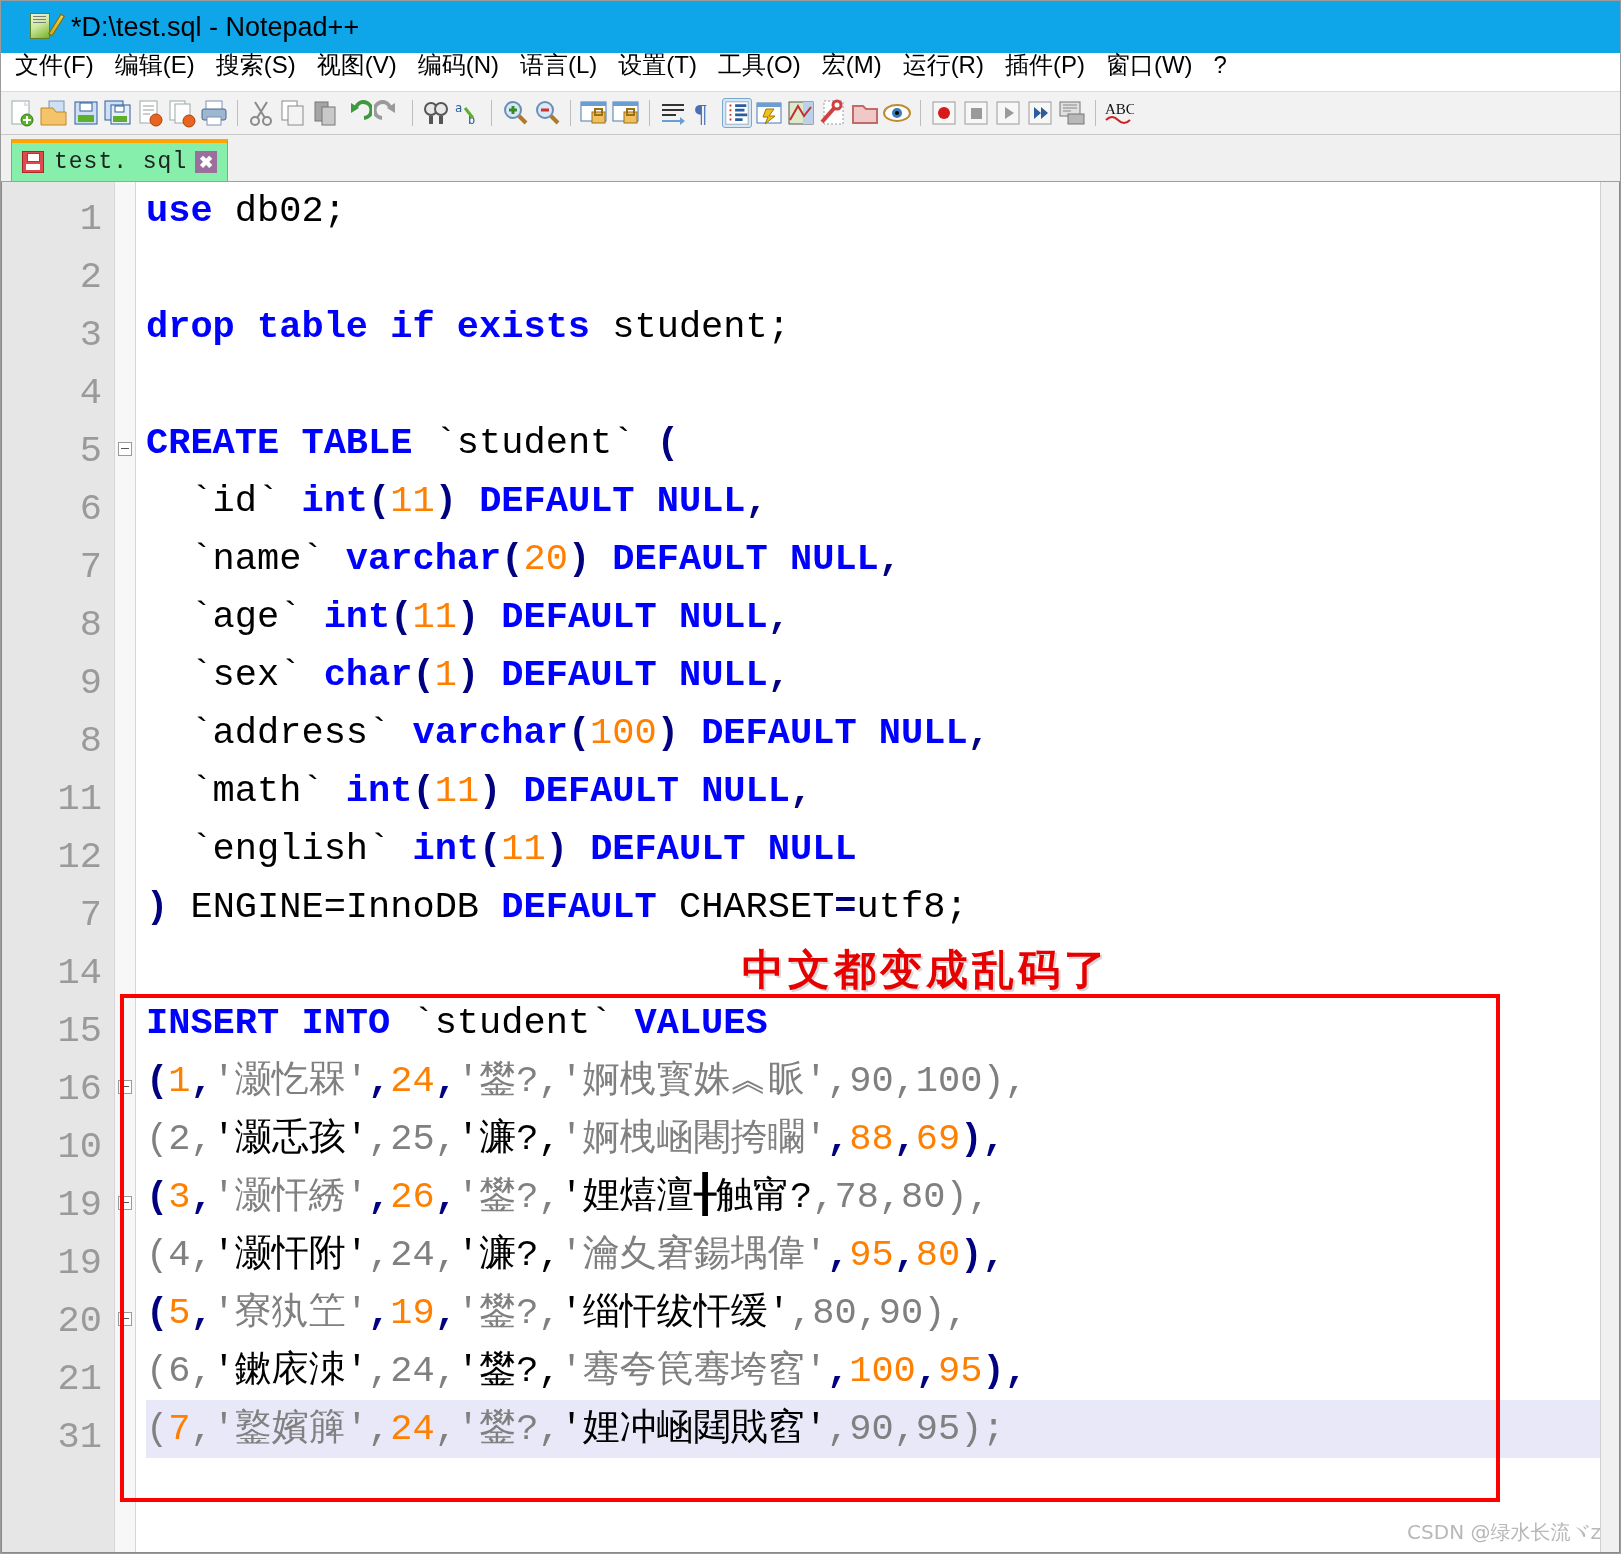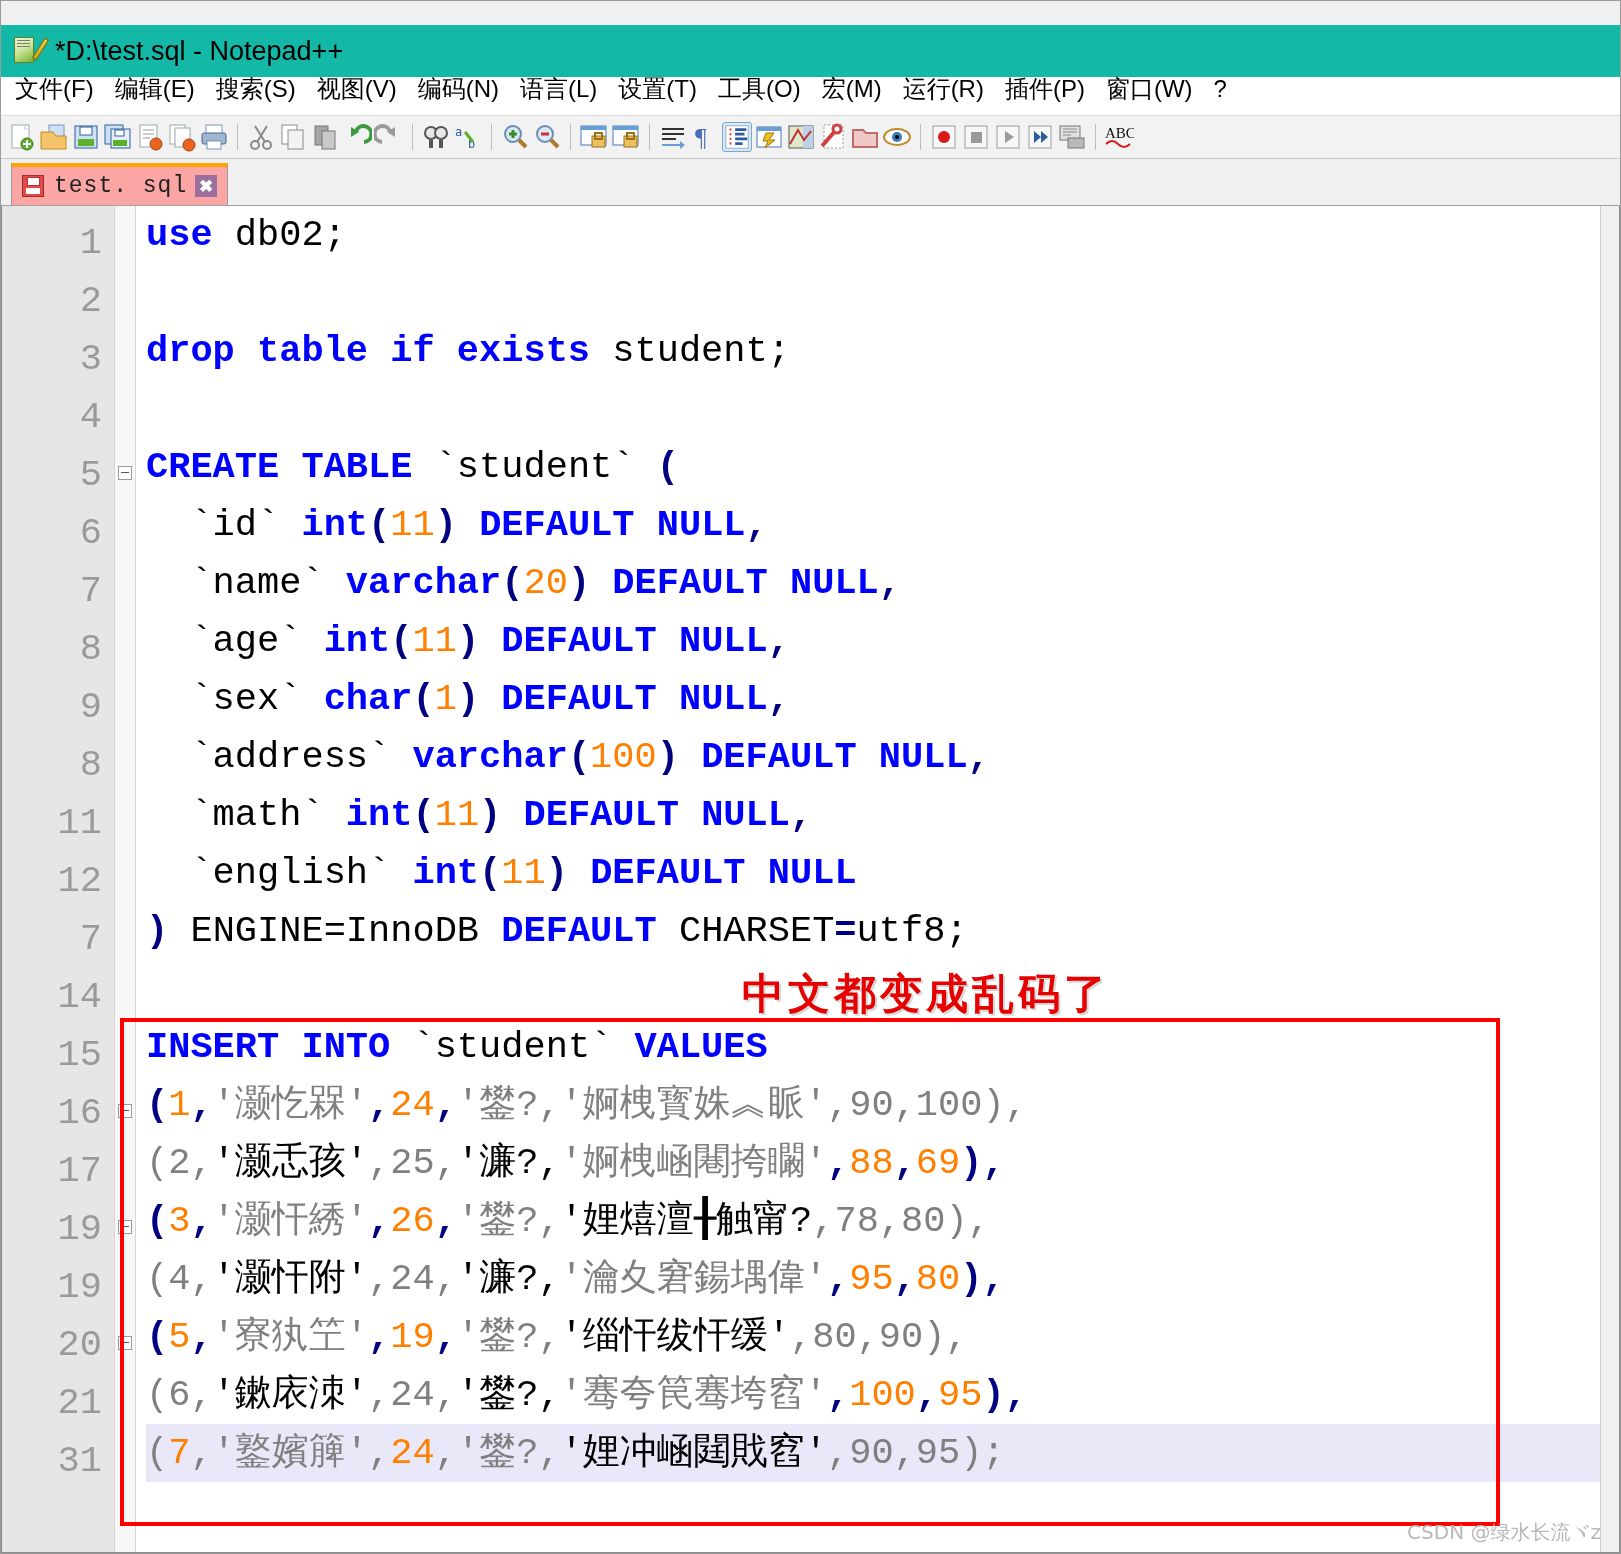--- a/index.html
+++ b/index.html
@@ -19,24 +19,23 @@
     background: #f0f0f0;
     border: 1px solid #9b9b9b;
     box-sizing: border-box;
     display: flex; flex-direction: column;
   }
 
   
   .titlebar {
     height: 52px;
     display: flex; align-items: center;
-    padding-left: 12px;
-    background: #14b8a6;
-    flex: 0 0 auto;
-    margin-top: 24px;
+    padding-left: 28px;
+    background: #0ea5e9;
+    flex: 0 0 auto;
   }
   .app-icon {
     width: 30px; height: 30px;
     position: relative;
     margin-right: 12px;
     flex: 0 0 auto;
   }
   .app-icon .sheet {
     position: absolute; left: 1px; top: 1px;
     width: 20px; height: 26px;
@@ -115,21 +114,21 @@
     height: 46px;
     background: #f0f0f0;
     display: flex; align-items: flex-end;
     padding-left: 10px;
     flex: 0 0 auto;
     border-bottom: 1px solid #a0a0a0;
   }
   .tab {
     height: 42px;
     display: flex; align-items: center;
-    background: #fca5a5;
+    background: #86efac;
     border: 1px solid #9a9a9a;
     border-bottom: none;
     padding: 0 10px 0 10px;
     box-sizing: border-box;
     position: relative;
     border-top: 4px solid #ffa400;
   }
   .tab .save-ico {
     width: 22px; height: 22px;
     background: #e04a4a;
@@ -579,21 +578,21 @@
           <div class="line">7</div>
           <div class="line">8</div>
           <div class="line">9</div>
           <div class="line">8</div>
           <div class="line">11</div>
           <div class="line">12</div>
           <div class="line">7</div>
           <div class="line">14</div>
           <div class="line">15</div>
           <div class="line">16</div>
-          <div class="line">17</div>
+          <div class="line">10</div>
           <div class="line">19</div>
           <div class="line">19</div>
           <div class="line">20</div>
           <div class="line">21</div>
           <div class="line">31</div>
         </div>
       <div class="fold-col" id="foldcol">
           <div class="fold-mark" style="top: 260px;"></div>
           <div class="fold-mark" style="top: 898px;"></div>
           <div class="fold-mark" style="top: 1014px;"></div>

